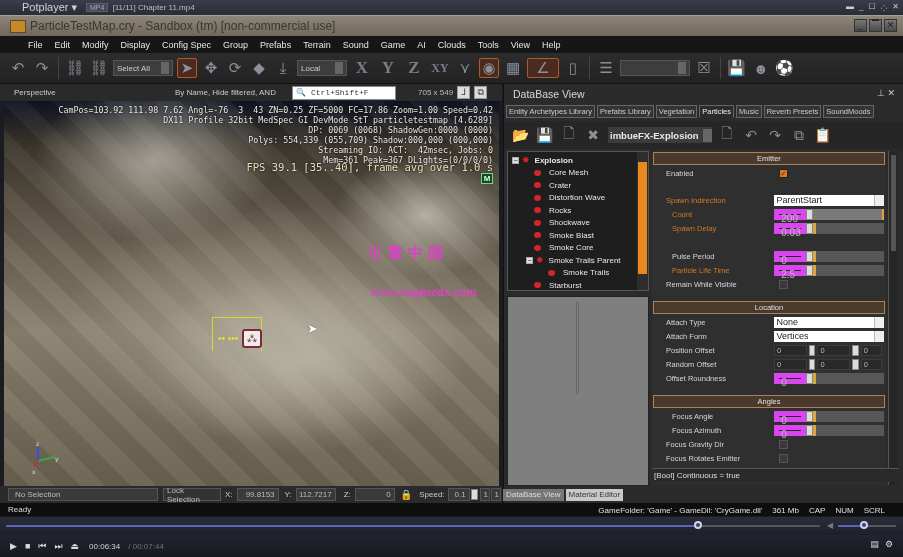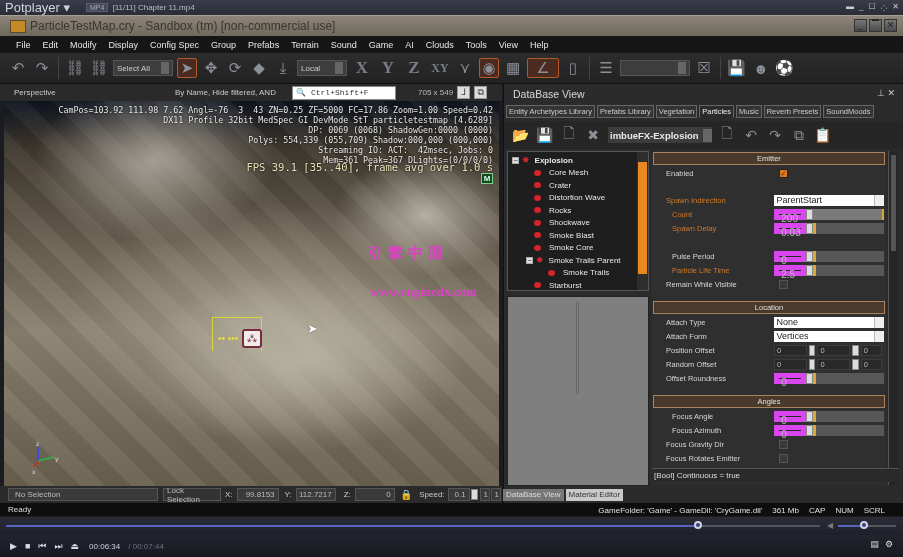--- a/index.html
+++ b/index.html
@@ -1,31 +1,31 @@
 <!DOCTYPE html>
 <html><head>
 <meta charset="utf-8">
 <style>
 *{box-sizing:border-box;margin:0;padding:0;}
 html,body{width:903px;height:557px;overflow:hidden;background:#1b1c22;font-family:"Liberation Sans",sans-serif;font-size:9px;color:#ddd;}
 .abs{position:absolute;}
 
 #pp-bar{left:0;top:0;width:903px;height:15px;background:linear-gradient(#3a3d4a,#2a2c36);display:flex;align-items:center;}
-#pp-logo{font-size:13px;color:#cfd3e0;padding-left:5px;width:84px;}
+#pp-logo{font-size:11px;color:#cfd3e0;padding-left:22px;width:84px;}
 #pp-fmt{font-size:7px;color:#aab;background:#454857;border:1px solid #5a5e70;padding:0 3px;margin-left:2px;}
 #pp-title{font-size:8px;color:#b9bcc8;margin-left:4px;}
 #pp-winbtns{right:4px;top:2px;display:flex;gap:5px;font-size:8px;color:#ccc;}
 
 #sb-title{left:0;top:15px;width:903px;height:21px;background:linear-gradient(#8d8578,#6f685e);border-top:1px solid #a79f91;}
 #sb-title-text{left:30px;top:3px;font-size:12px;color:#3a362f;}
 #sb-icon{left:10px;top:4px;width:16px;height:13px;background:#c48a2a;border:1px solid #5e4a22;}
 #sb-winbtns{right:6px;top:3px;display:flex;gap:2px;}
 .winbtn{width:13px;height:13px;background:linear-gradient(#777,#4a4a4a);border:1px solid #333;color:#222;font-size:9px;line-height:11px;text-align:center;}
 
-#menubar{left:0;top:36px;width:903px;height:17px;background:#161616;display:flex;align-items:center;padding-left:10px;}
+#menubar{left:0;top:36px;width:903px;height:17px;background:#161616;display:flex;align-items:center;padding-left:22px;}
 .menu-item{color:#e6e6e6;font-size:9px;padding:0 6px;}
 
 #toolbar{left:0;top:53px;width:903px;height:31px;background:linear-gradient(#2d2d2d,#222);display:flex;align-items:center;padding-left:8px;gap:4px;border-bottom:1px solid #111;}
 .tb-icon{width:20px;height:20px;display:flex;align-items:center;justify-content:center;color:#8b8f9a;font-size:15px;}
 .tb-icon.active{border:1px solid #b35a2a;background:#4b2b1f;border-radius:2px;}
 .tb-sep{width:1px;height:22px;background:#444;margin:0 2px;}
 .tb-combo{height:16px;background:#3d3d3d;border:1px solid #555;color:#ccc;font-size:8px;padding:2px 3px;display:flex;align-items:center;justify-content:space-between;}
 .tb-combo .arr{width:8px;height:12px;background:#666;margin-left:4px;}
 .tb-letter{font-family:"Liberation Serif",serif;font-size:17px;color:#7a7e8a;font-weight:bold;width:22px;text-align:center;}
 

